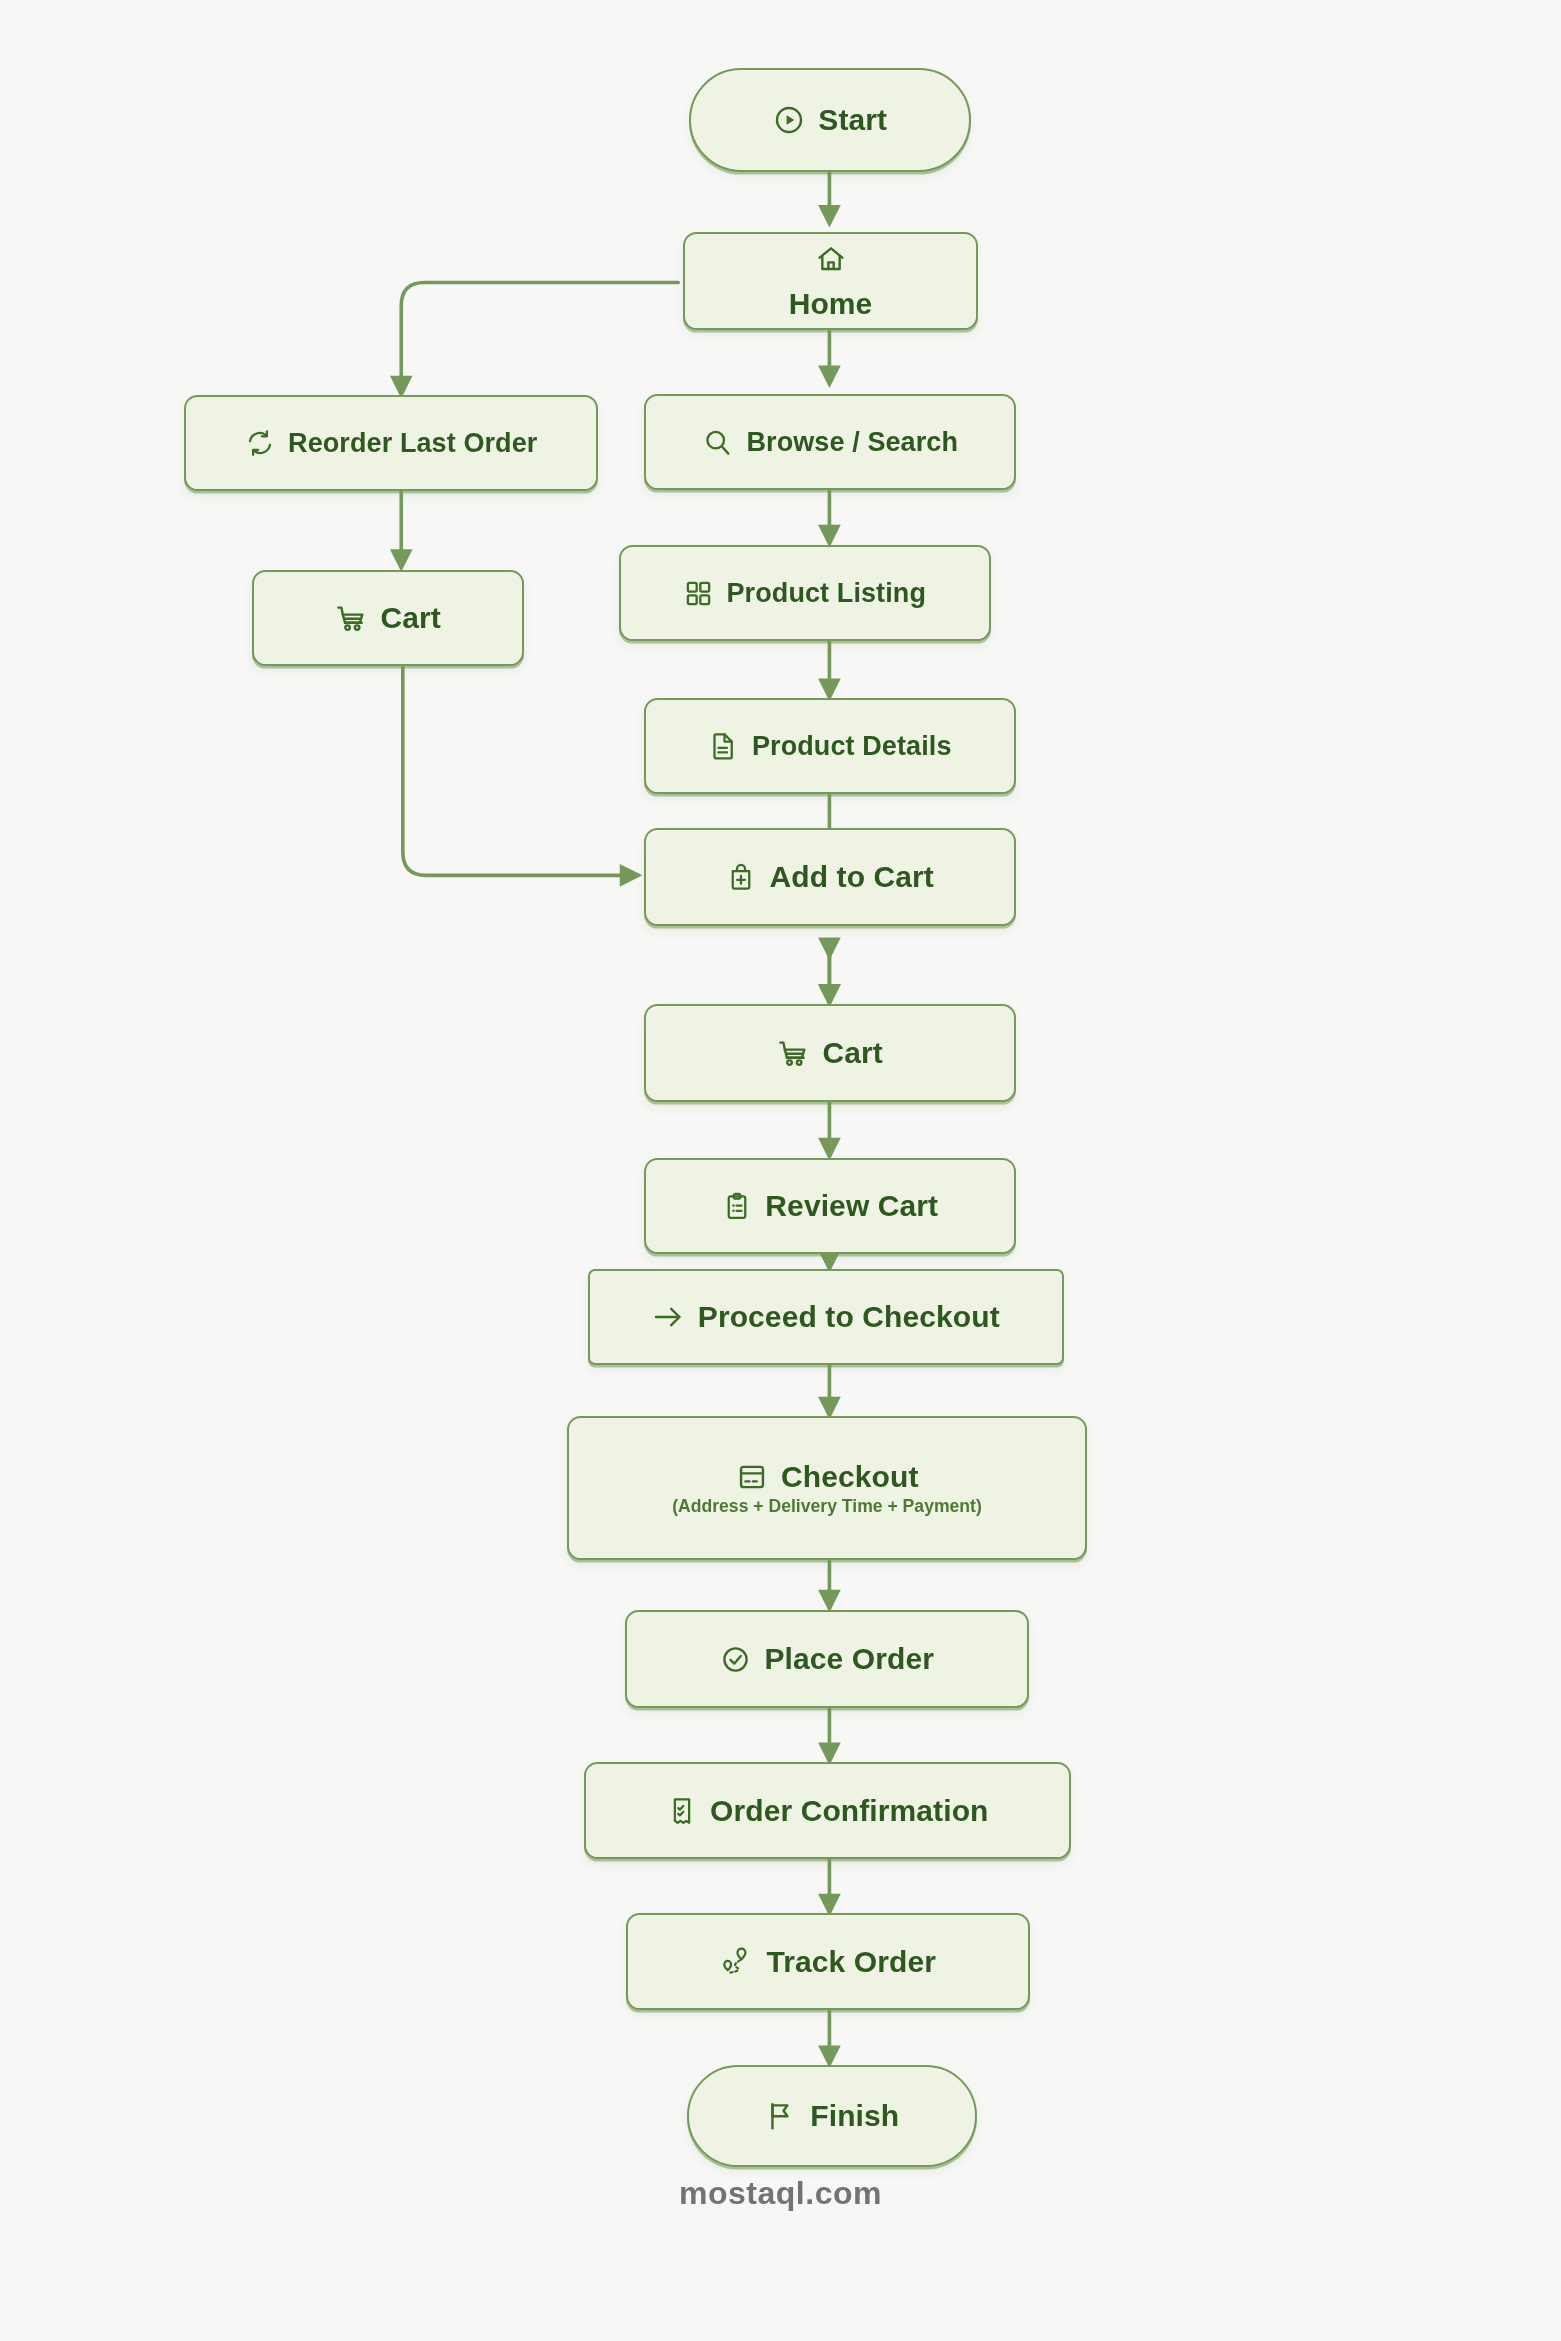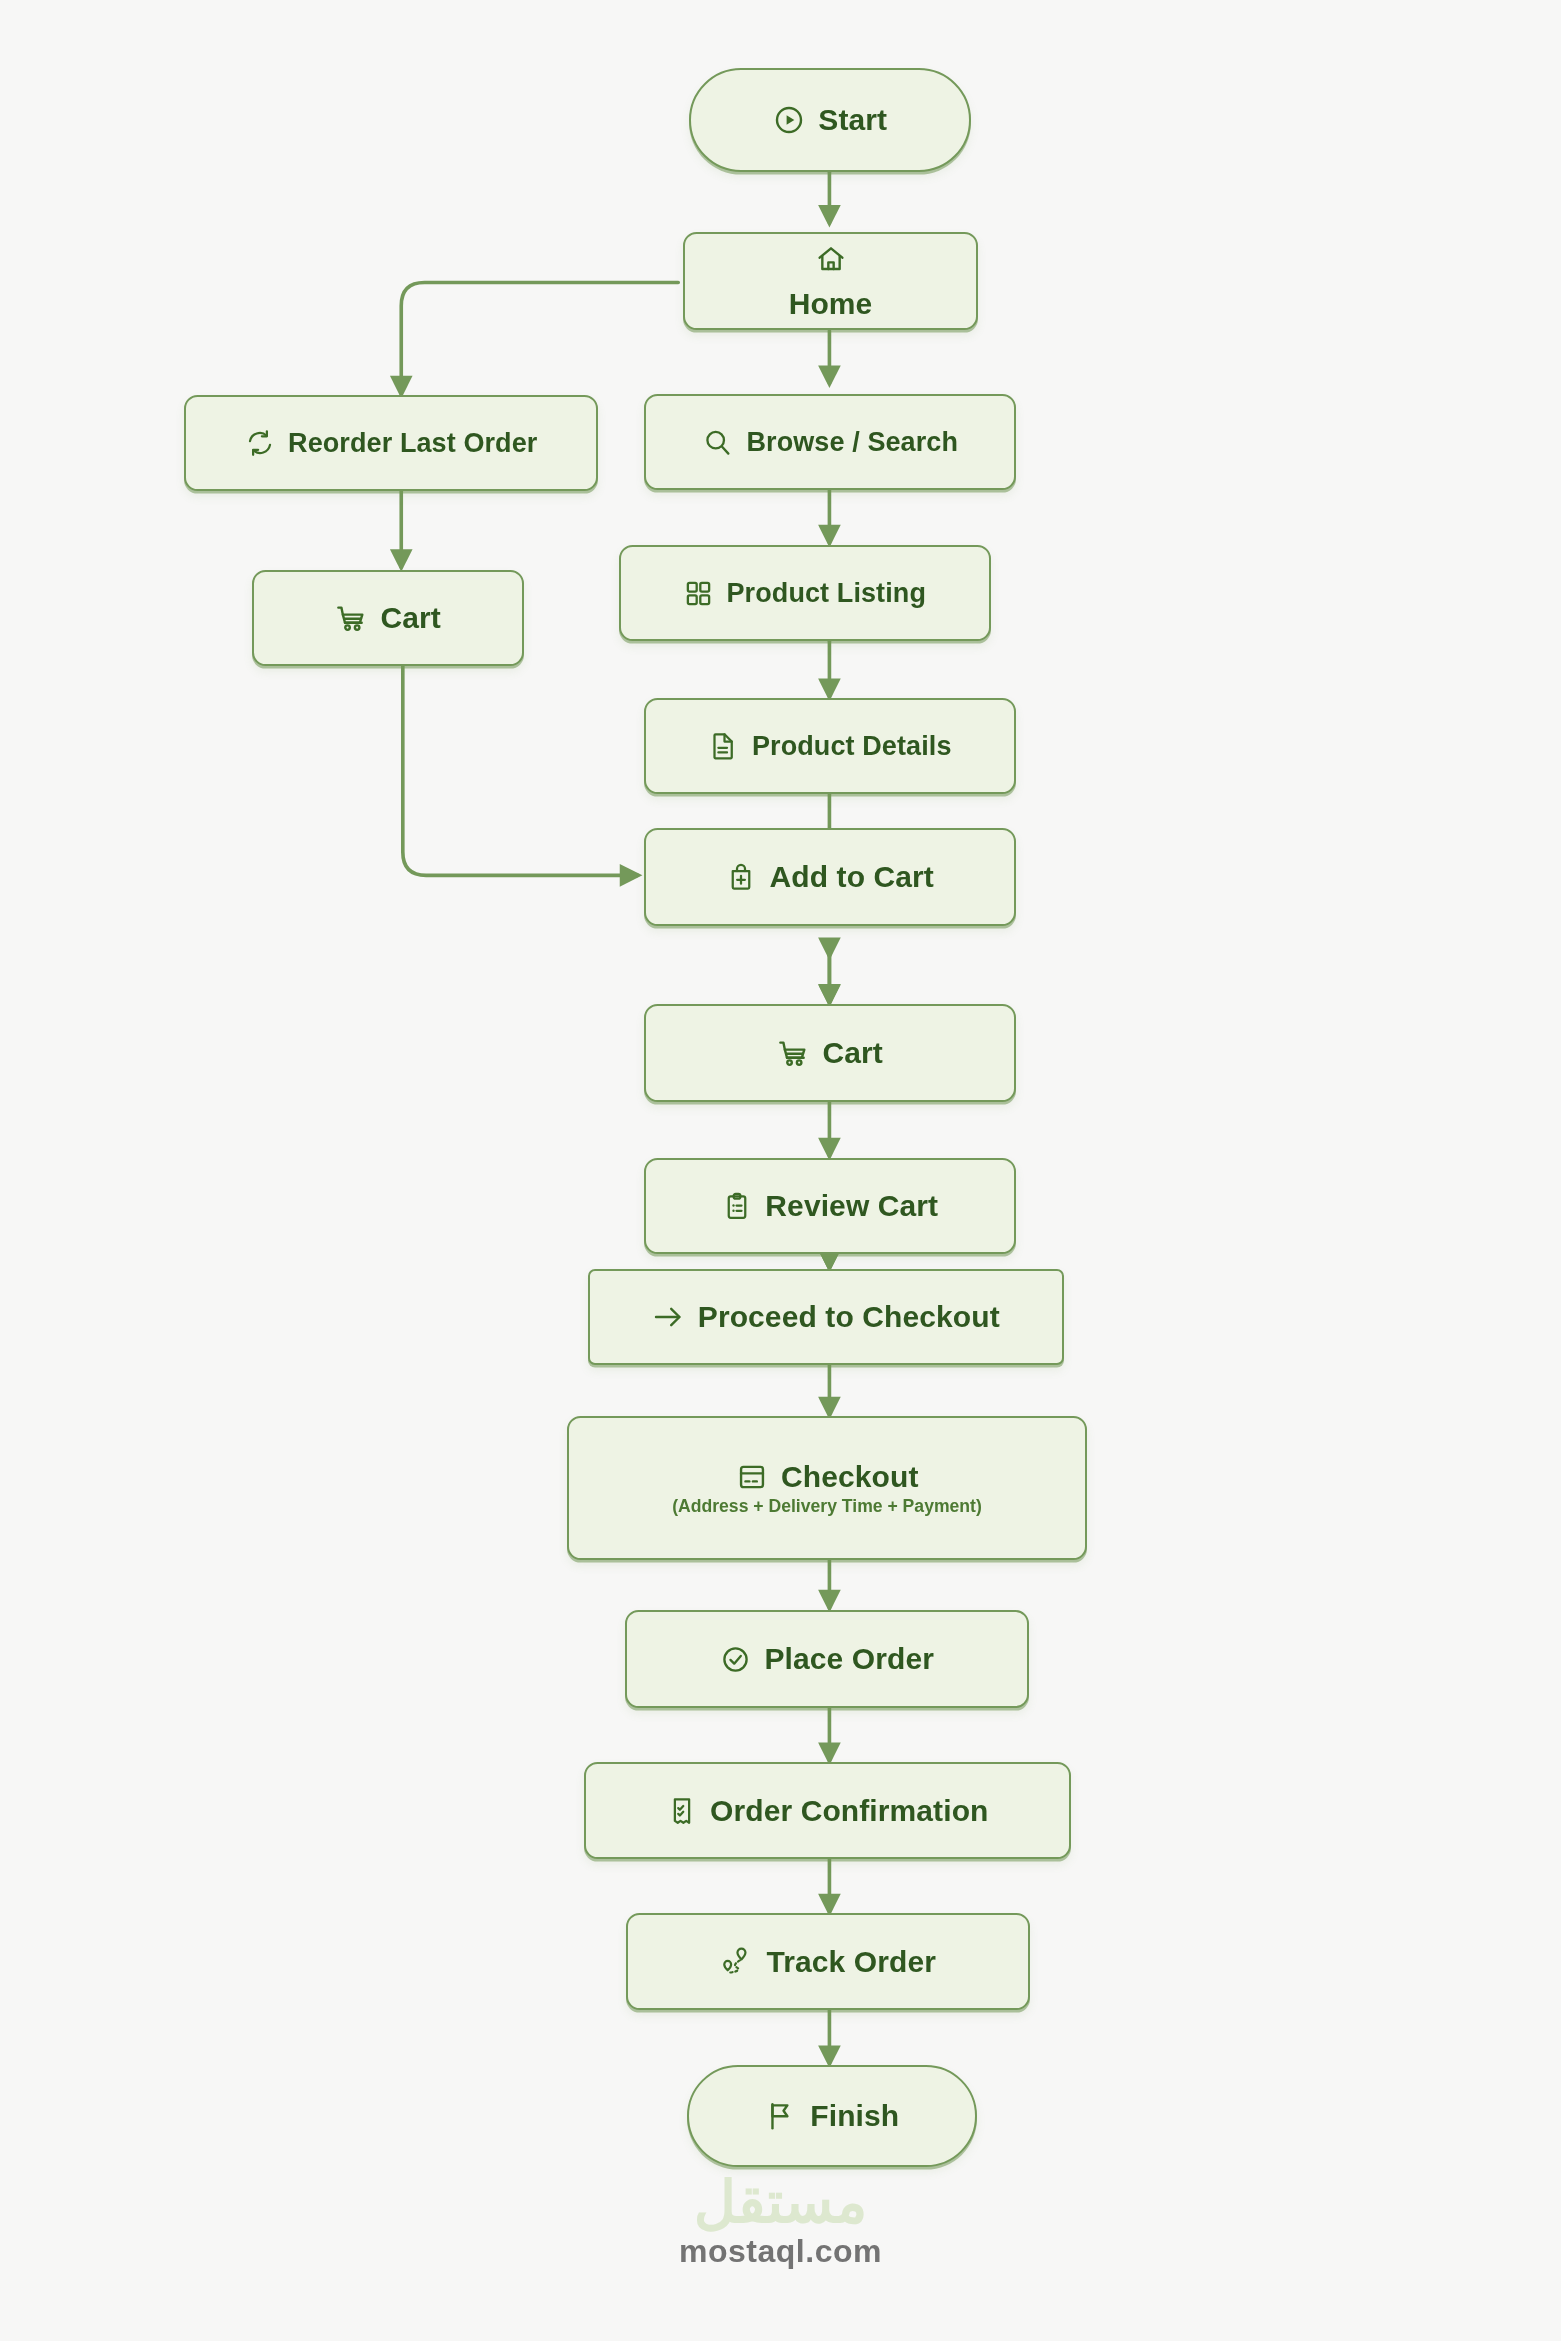--- a/index.html
+++ b/index.html
@@ -311,18 +311,17 @@
     <span class="ico">
       <svg width="32" height="32" viewBox="0 0 24 24" fill="none" stroke="#3c6b26" stroke-width="1.8" stroke-linecap="round" stroke-linejoin="round">
         <line x1="5.6" y1="3.2" x2="5.6" y2="21.2"></line>
         <path d="M5.6 4.0h11.2l-2.9 4.1 2.9 4.1H5.6z"></path>
       </svg>
     </span>
     <span class="label big">Finish</span>
   </div>
 
   <div id="watermark">
-    <div id="wm-ar">مستقل</div>
     <div id="wm-en">mostaql.com</div>
   </div>
 
 </div>
 
 
 </body></html>

